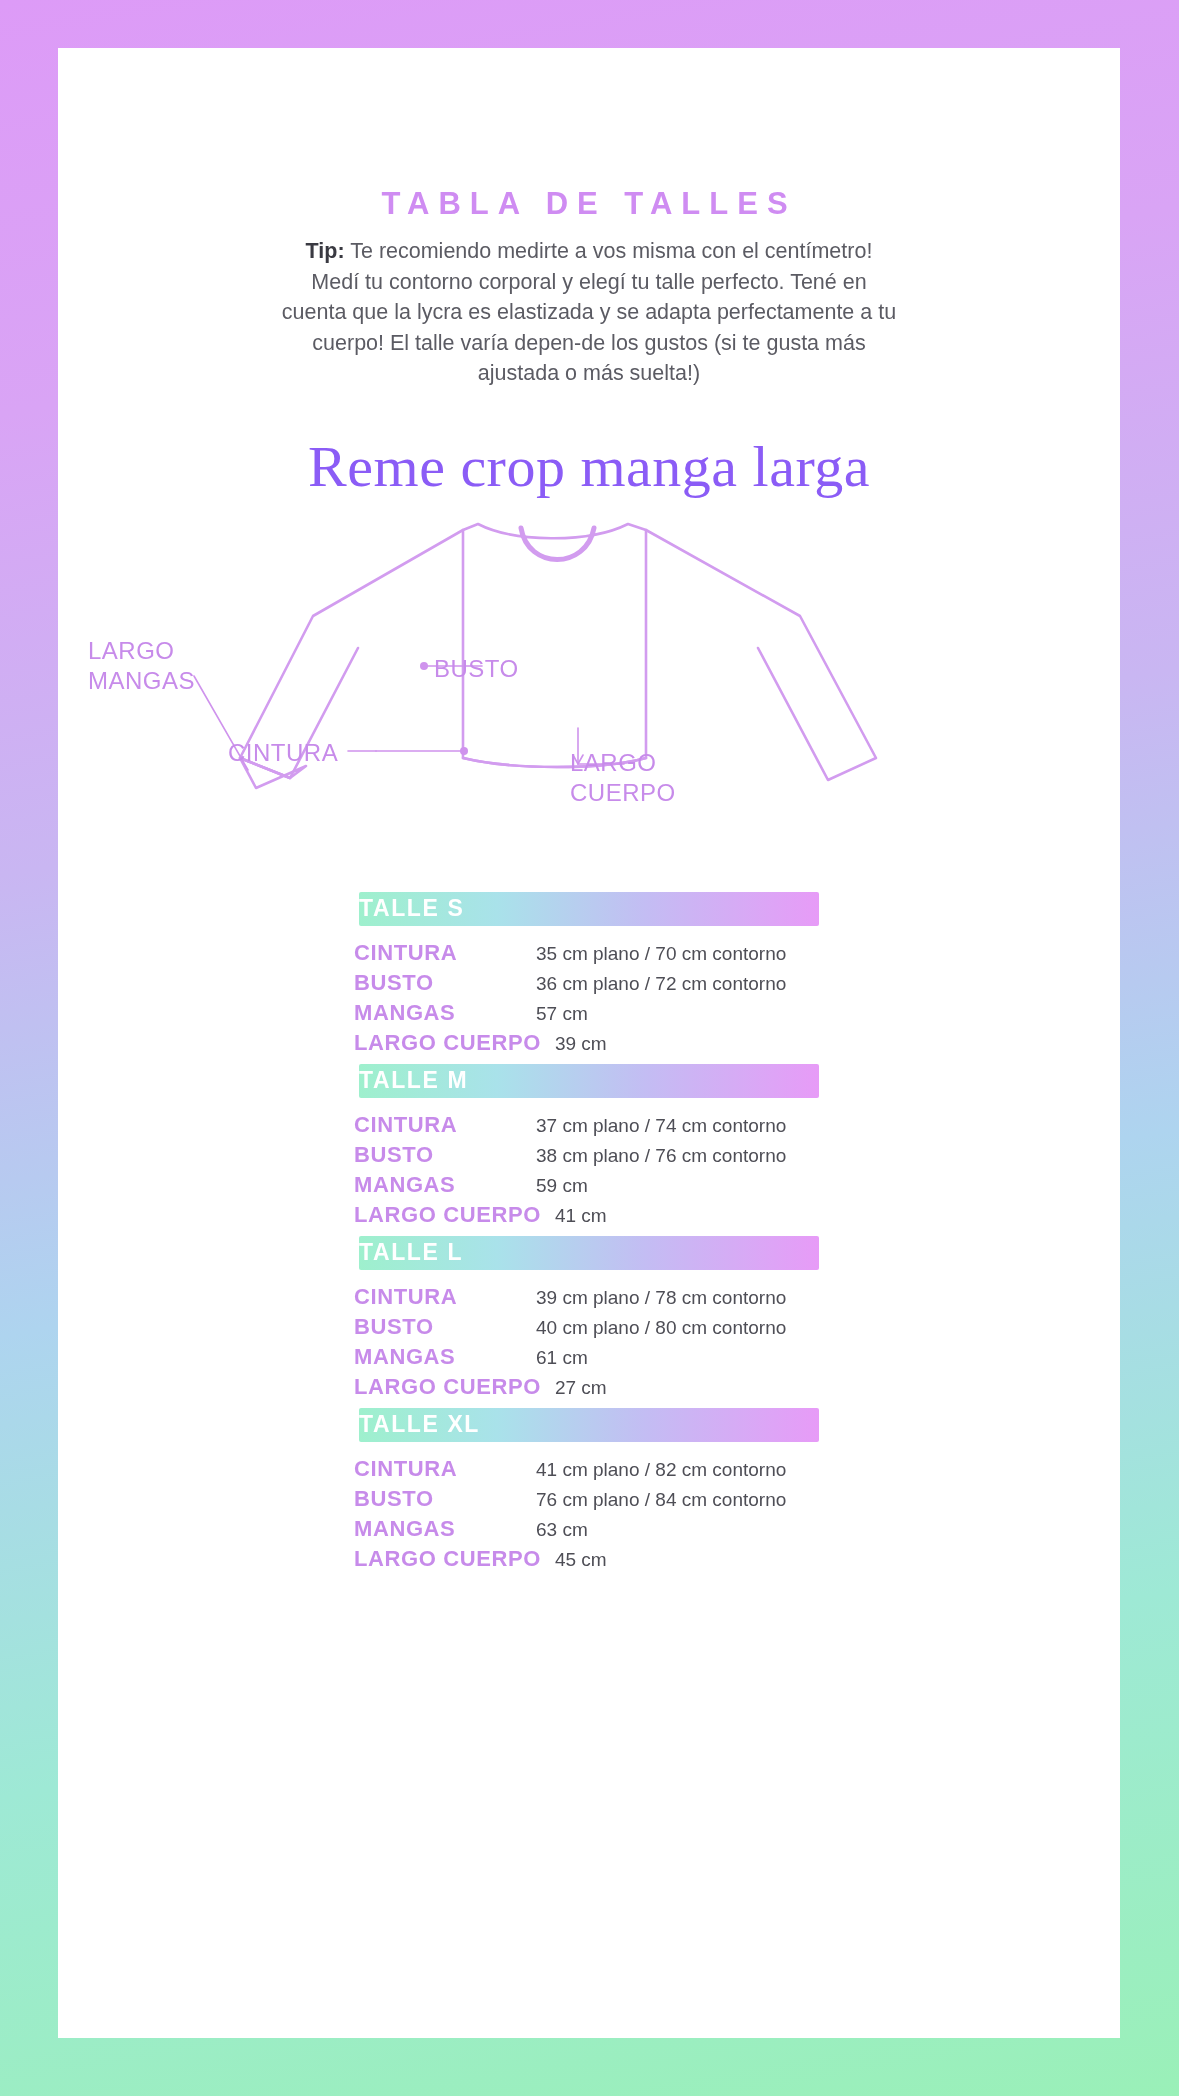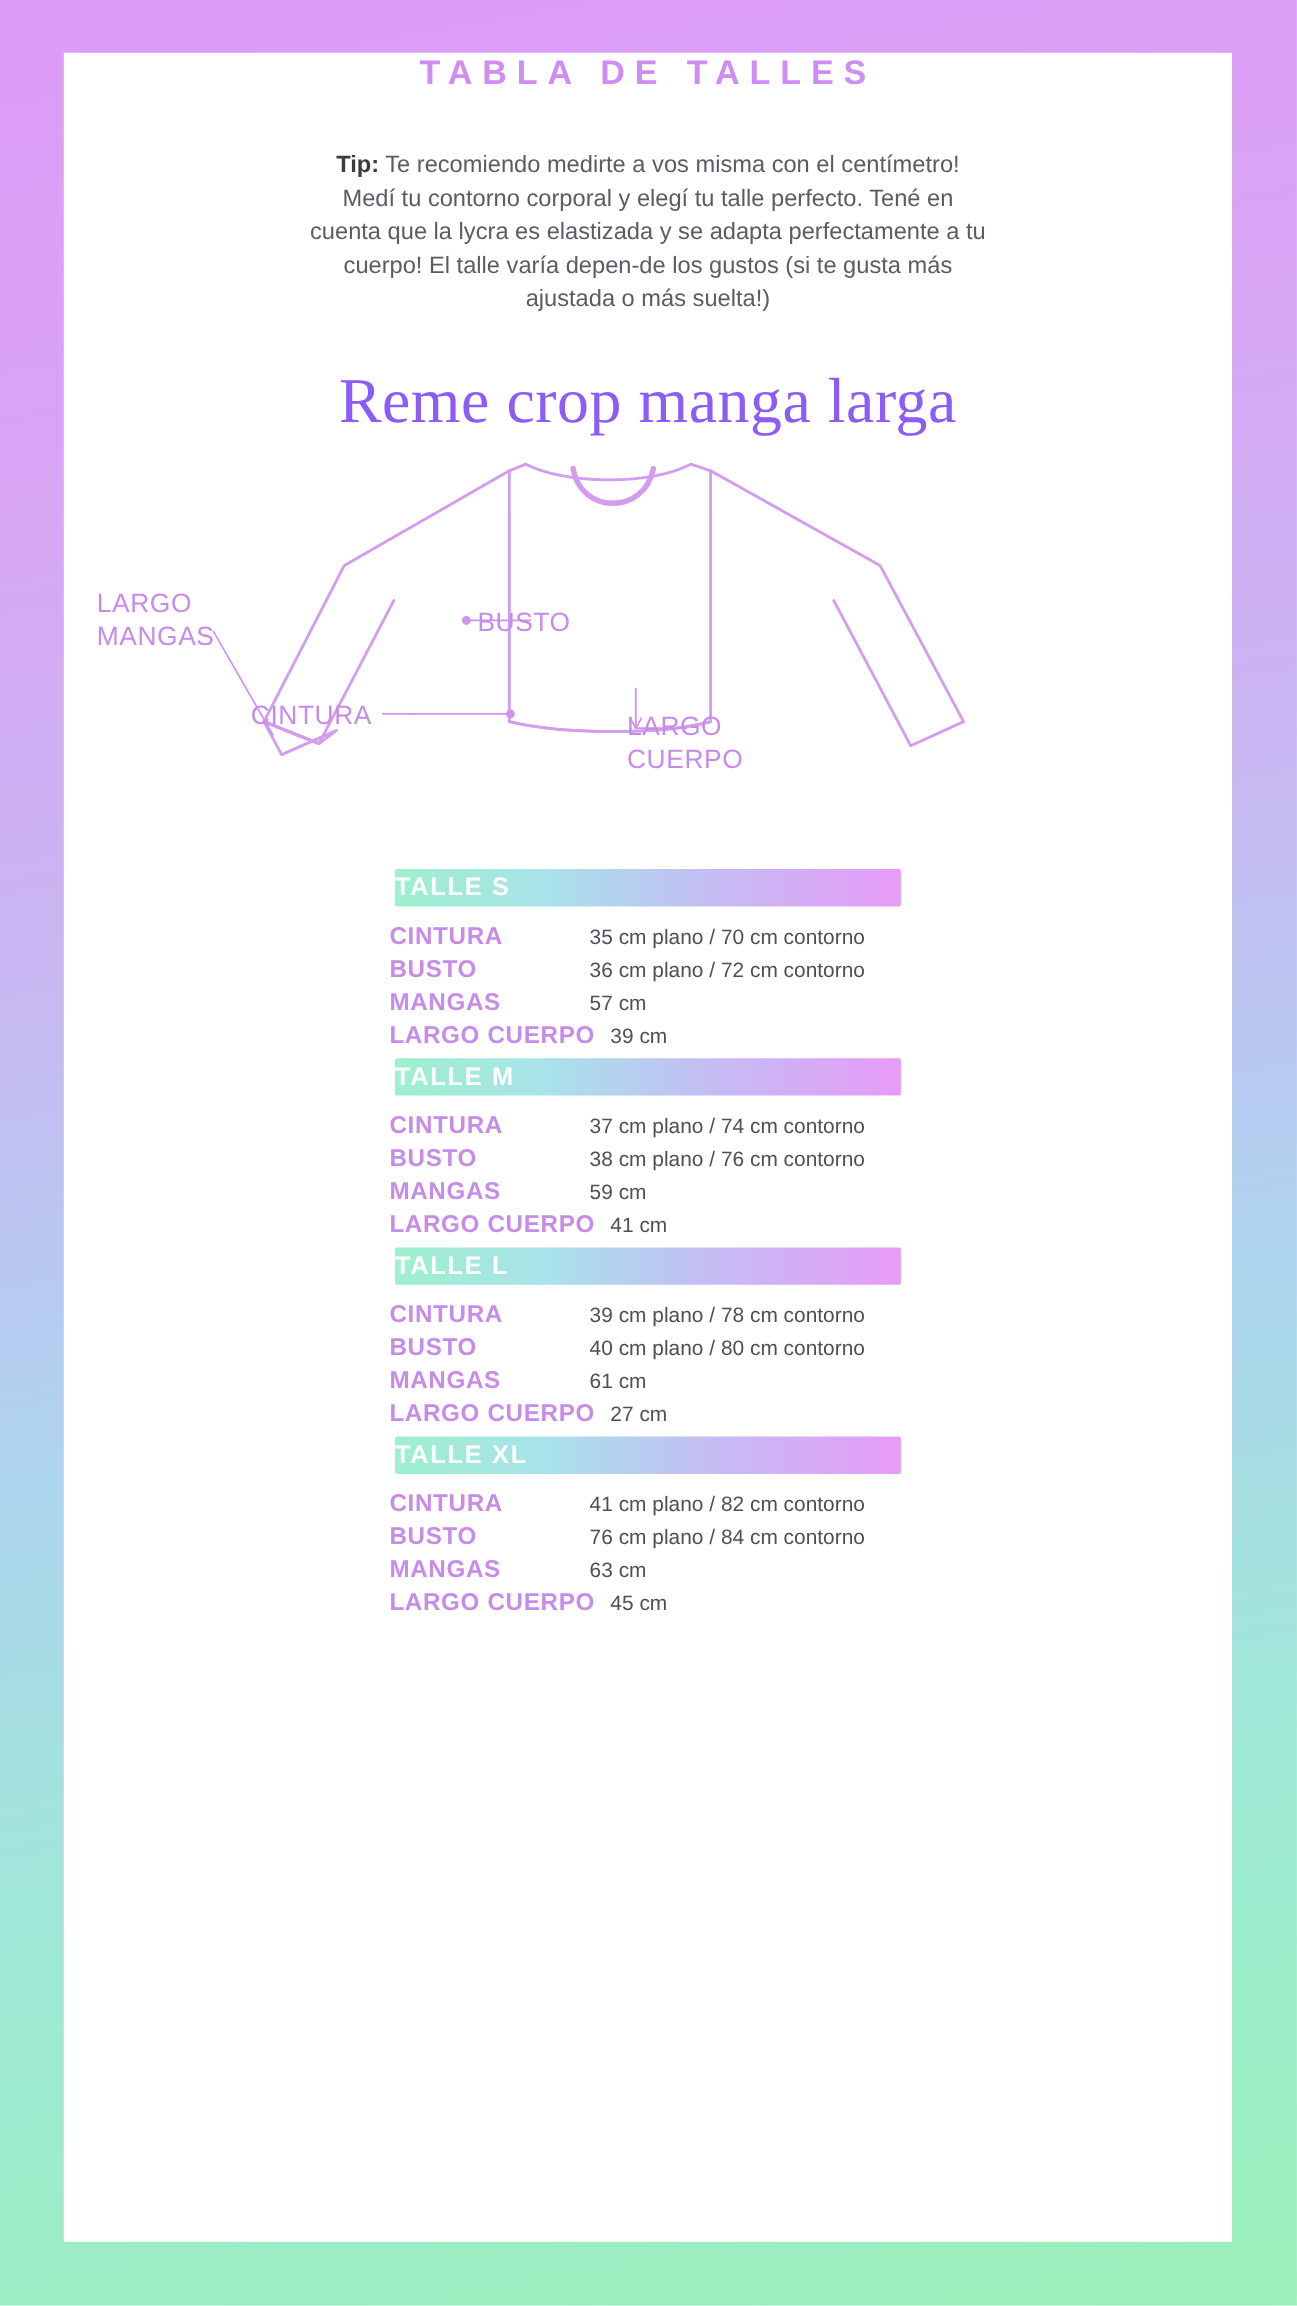--- a/index.html
+++ b/index.html
@@ -30,30 +30,31 @@
     width: 1062px;
     height: 1990px;
     background: #ffffff;
     box-sizing: border-box;
     overflow: hidden;
   }
 
   
   .title-tabla {
     margin: 0;
+    padding-top: 138px;
     text-align: center;
     font-size: 31px;
     font-weight: bold;
     letter-spacing: 9px;
     color: #cf8cf2;
     font-family: "Liberation Sans", sans-serif;
   }
 
   .tip {
-    margin: 50px auto 0 auto;
+    margin: 14px auto 0 auto;
     width: 620px;
     text-align: center;
     font-size: 21.5px;
     line-height: 1.42;
     color: #5b5b63;
     font-family: "Liberation Sans", sans-serif;
   }
   .tip b { color: #3a3a42; }
 
   .product-title {

